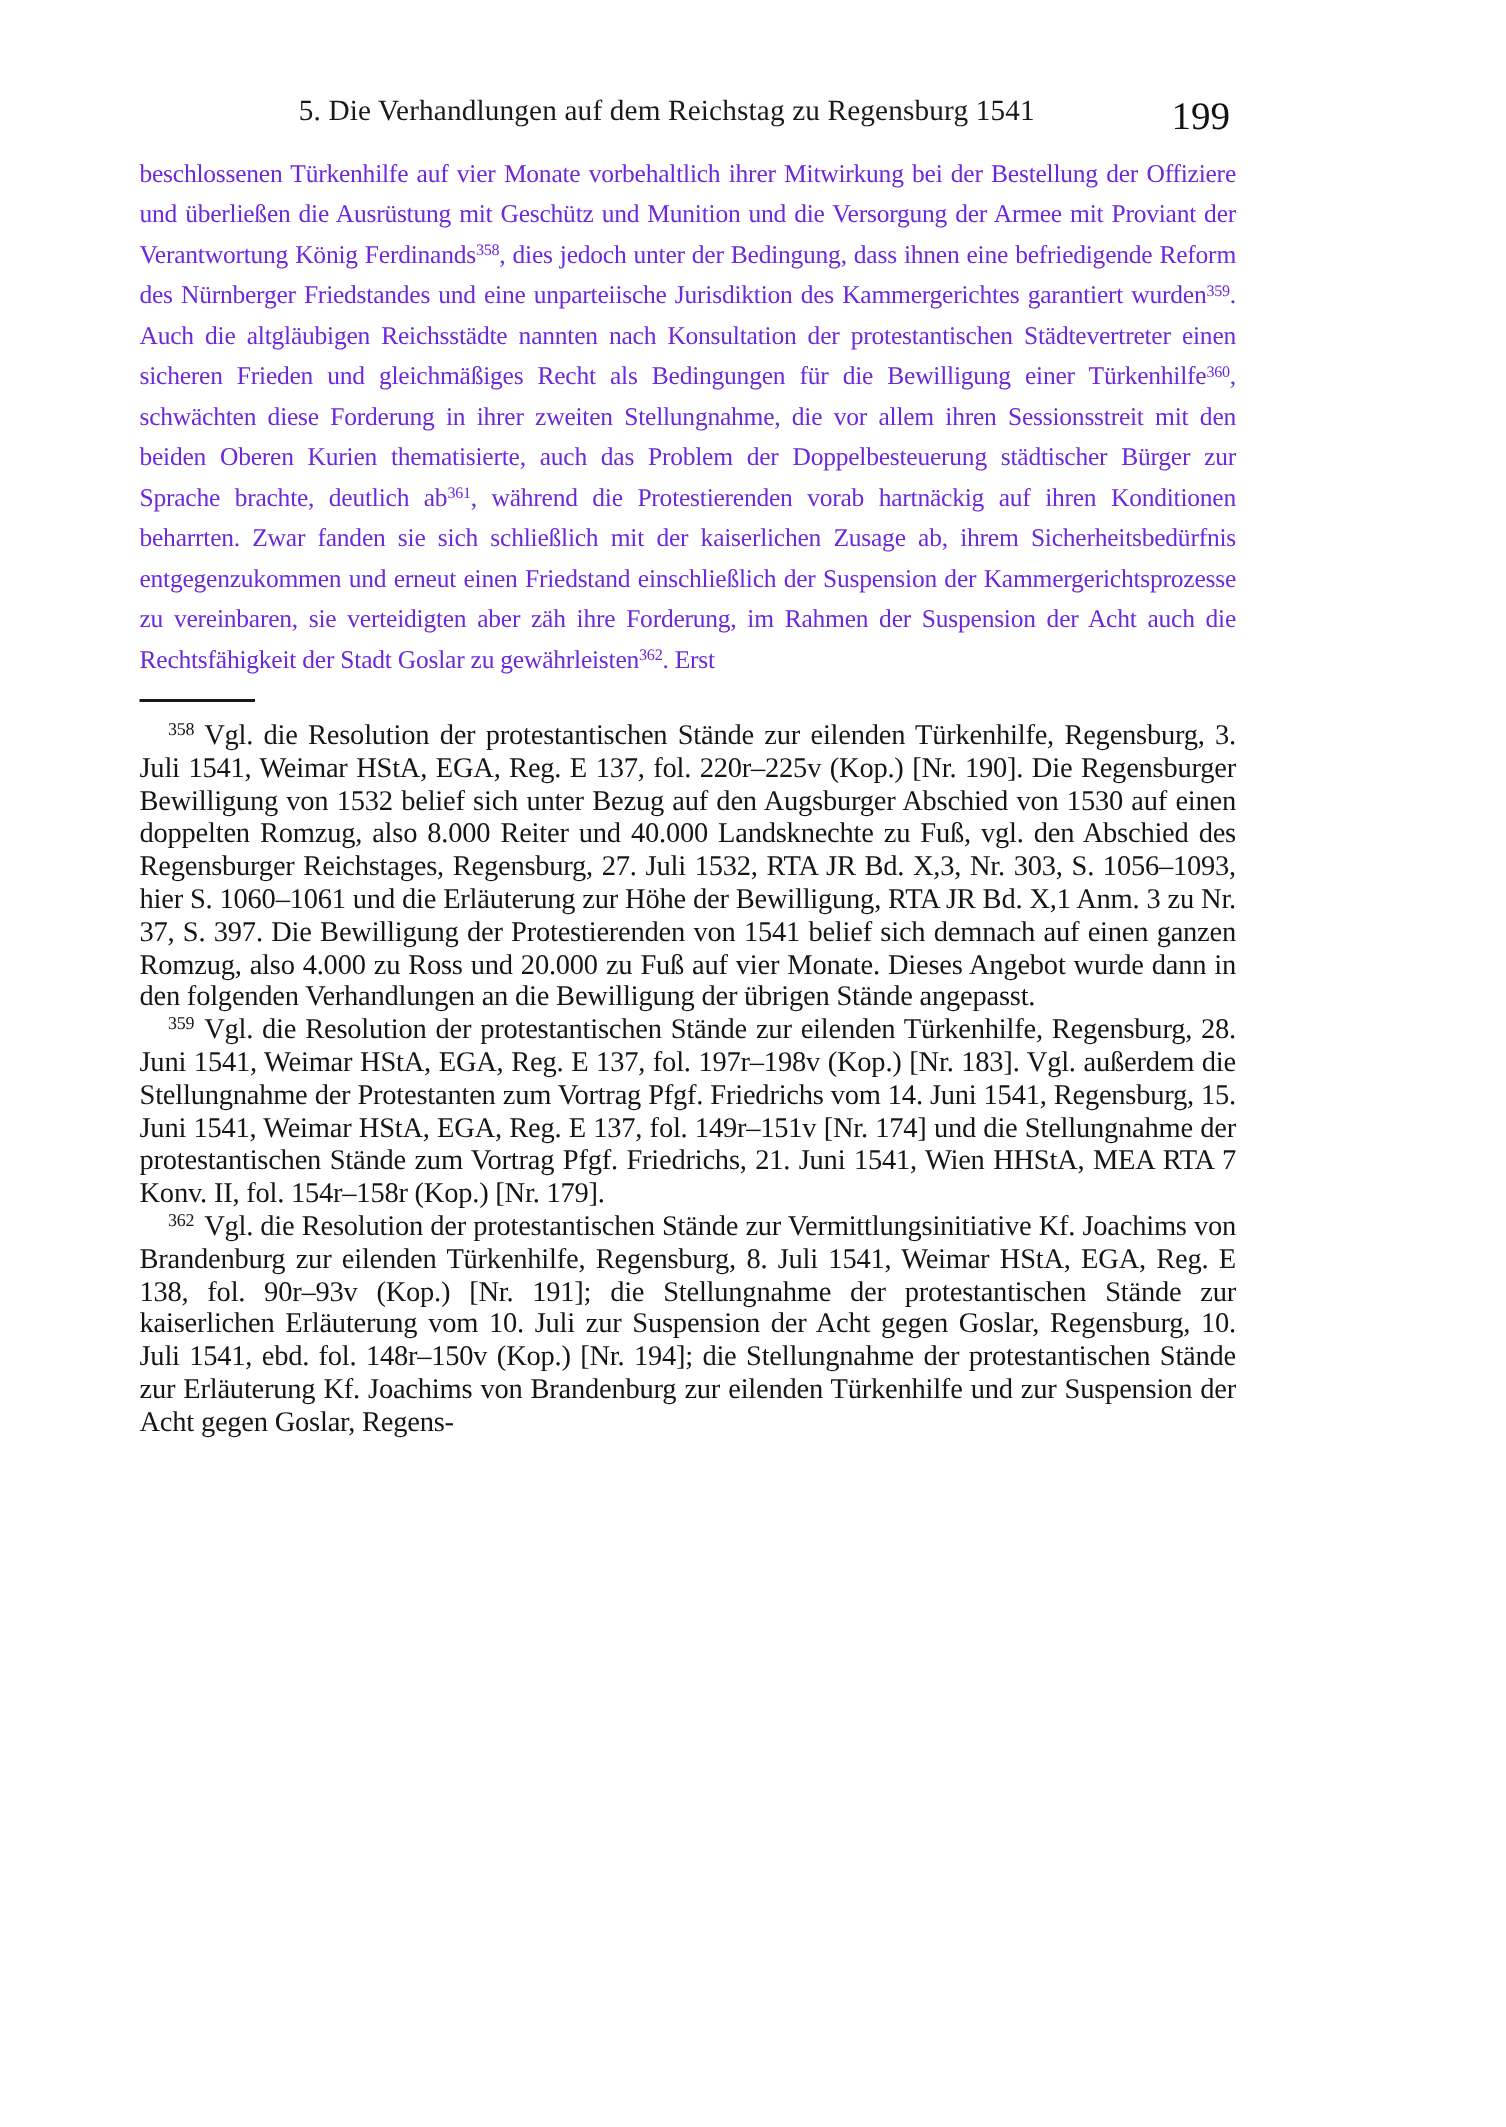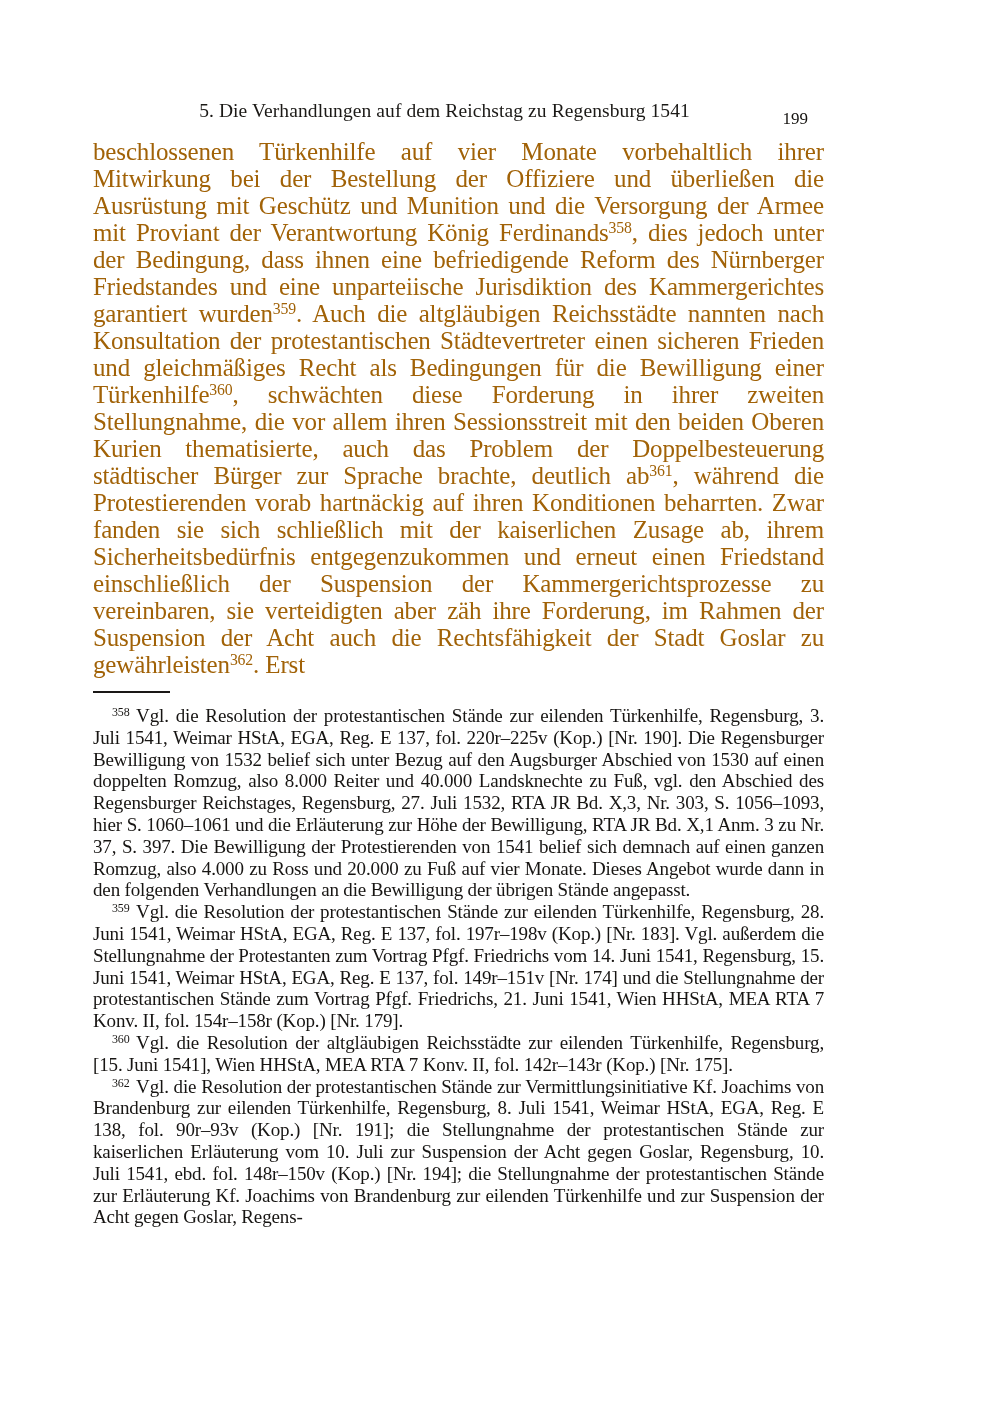--- a/index.html
+++ b/index.html
@@ -8,50 +8,50 @@
     background: #ffffff;
   }
   .page {
     position: relative;
     width: 920px;
     height: 1418px;
     background: #ffffff;
     color: #171513;
     font-family: "Liberation Serif", "DejaVu Serif", serif;
     box-sizing: border-box;
-    padding: 100px 96px 0 93px;
+    padding: 64px 96px 0 93px;
     overflow: hidden;
   }
   .running-head {
     position: relative;
     height: 28px;
     margin-bottom: 10px;
   }
   .running-head .chapter {
     display: block;
     text-align: center;
     font-size: 19.5px;
     letter-spacing: 0.1px;
     color: #1b1916;
     transform: translateX(-14px);
   }
   .running-head .pagenum {
     position: absolute;
-    right: 16px;
+    right: 4px;
     bottom: -1px;
-    font-size: 17px;
+    font-size: 26px;
     color: #14120f;
   }
   .bodytext {
     margin: 0;
-    font-size: 25px;
+    font-size: 17px;
     line-height: 27px;
     text-align: justify;
     letter-spacing: -0.15px;
-    color: #a16207;
+    color: #6d28d9;
   }
   .bodytext sup, .fn sup {
     font-size: 0.63em;
     line-height: 0;
     vertical-align: baseline;
     position: relative;
     top: -0.5em;
   }
   .fnsep {
     width: 77px;
@@ -88,17 +88,16 @@
     <span class="pagenum">199</span>
   </div>
 
   <p class="bodytext" lang="de">beschlossenen Türkenhilfe auf vier Monate vorbehaltlich ihrer Mitwirkung bei der Bestellung der Offiziere und überließen die Ausrüstung mit Geschütz und Munition und die Versorgung der Armee mit Proviant der Verantwortung König Ferdinands<sup>358</sup>, dies jedoch unter der Bedingung, dass ihnen eine befriedigende Reform des Nürnberger Friedstandes und eine unparteiische Jurisdiktion des Kammergerichtes garantiert wurden<sup>359</sup>. Auch die altgläubigen Reichsstädte nannten nach Konsultation der protestantischen Städtevertreter einen sicheren Frieden und gleichmäßiges Recht als Bedingungen für die Bewilligung einer Türkenhilfe<sup>360</sup>, schwächten diese Forderung in ihrer zweiten Stellungnahme, die vor allem ihren Sessionsstreit mit den beiden Oberen Kurien thematisierte, auch das Problem der Doppelbesteuerung städtischer Bürger zur Sprache brachte, deutlich ab<sup>361</sup>, während die Protestierenden vorab hartnäckig auf ihren Konditionen beharrten. Zwar fanden sie sich schließlich mit der kaiserlichen Zusage ab, ihrem Sicherheitsbedürfnis entgegenzukommen und erneut einen Friedstand einschließlich der Suspension der Kammergerichtsprozesse zu vereinbaren, sie verteidigten aber zäh ihre Forderung, im Rahmen der Suspension der Acht auch die Rechtsfähigkeit der Stadt Goslar zu gewährleisten<sup>362</sup>. Erst</p>
 
   <div class="fnsep"></div>
 
   <div class="footnotes">
     <p class="fn"><span class="fn-indent"></span><sup>358</sup><span>Vgl. die Resolution der protestantischen Stände zur eilenden Türkenhilfe, Regensburg, 3. Juli 1541, Weimar HStA, EGA, Reg. E 137, fol. 220r–225v (Kop.) [Nr. 190]. Die Regensburger Bewilligung von 1532 belief sich unter Bezug auf den Augsburger Abschied von 1530 auf einen doppelten Romzug, also 8.000 Reiter und 40.000 Landsknechte zu Fuß, vgl. den Abschied des Regensburger Reichstages, Regensburg, 27. Juli 1532, RTA JR Bd. X,3, Nr. 303, S. 1056–1093, hier S. 1060–1061 und die Erläuterung zur Höhe der Bewilligung, RTA JR Bd. X,1 Anm. 3 zu Nr. 37, S. 397. Die Bewilligung der Protestierenden von 1541 belief sich demnach auf einen ganzen Romzug, also 4.000 zu Ross und 20.000 zu Fuß auf vier Monate. Dieses Angebot wurde dann in den folgenden Verhandlungen an die Bewilligung der übrigen Stände angepasst.</span></p>
     <p class="fn"><span class="fn-indent"></span><sup>359</sup><span>Vgl. die Resolution der protestantischen Stände zur eilenden Türkenhilfe, Regensburg, 28. Juni 1541, Weimar HStA, EGA, Reg. E 137, fol. 197r–198v (Kop.) [Nr. 183]. Vgl. außerdem die Stellungnahme der Protestanten zum Vortrag Pfgf. Friedrichs vom 14. Juni 1541, Regensburg, 15. Juni 1541, Weimar HStA, EGA, Reg. E 137, fol. 149r–151v [Nr. 174] und die Stellungnahme der protestantischen Stände zum Vortrag Pfgf. Friedrichs, 21. Juni 1541, Wien HHStA, MEA RTA 7 Konv. II, fol. 154r–158r (Kop.) [Nr. 179].</span></p>
-    <p class="fn"><span class="fn-indent"></span><sup>360</sup><span>Vgl. die Resolution der altgläubigen Reichsstädte zur eilenden Türkenhilfe, Regensburg, [15. Juni 1541], Wien HHStA, MEA RTA 7 Konv. II, fol. 142r–143r (Kop.) [Nr. 175].</span></p>
     <p class="fn"><span class="fn-indent"></span><sup>362</sup><span>Vgl. die Resolution der protestantischen Stände zur Vermittlungsinitiative Kf. Joachims von Brandenburg zur eilenden Türkenhilfe, Regensburg, 8. Juli 1541, Weimar HStA, EGA, Reg. E 138, fol. 90r–93v (Kop.) [Nr. 191]; die Stellungnahme der protestantischen Stände zur kaiserlichen Erläuterung vom 10. Juli zur Suspension der Acht gegen Goslar, Regensburg, 10. Juli 1541, ebd. fol. 148r–150v (Kop.) [Nr. 194]; die Stellungnahme der protestantischen Stände zur Erläuterung Kf. Joachims von Brandenburg zur eilenden Türkenhilfe und zur Suspension der Acht gegen Goslar, Regens-</span></p>
   </div>
 
 </div>
 
 </body></html>

